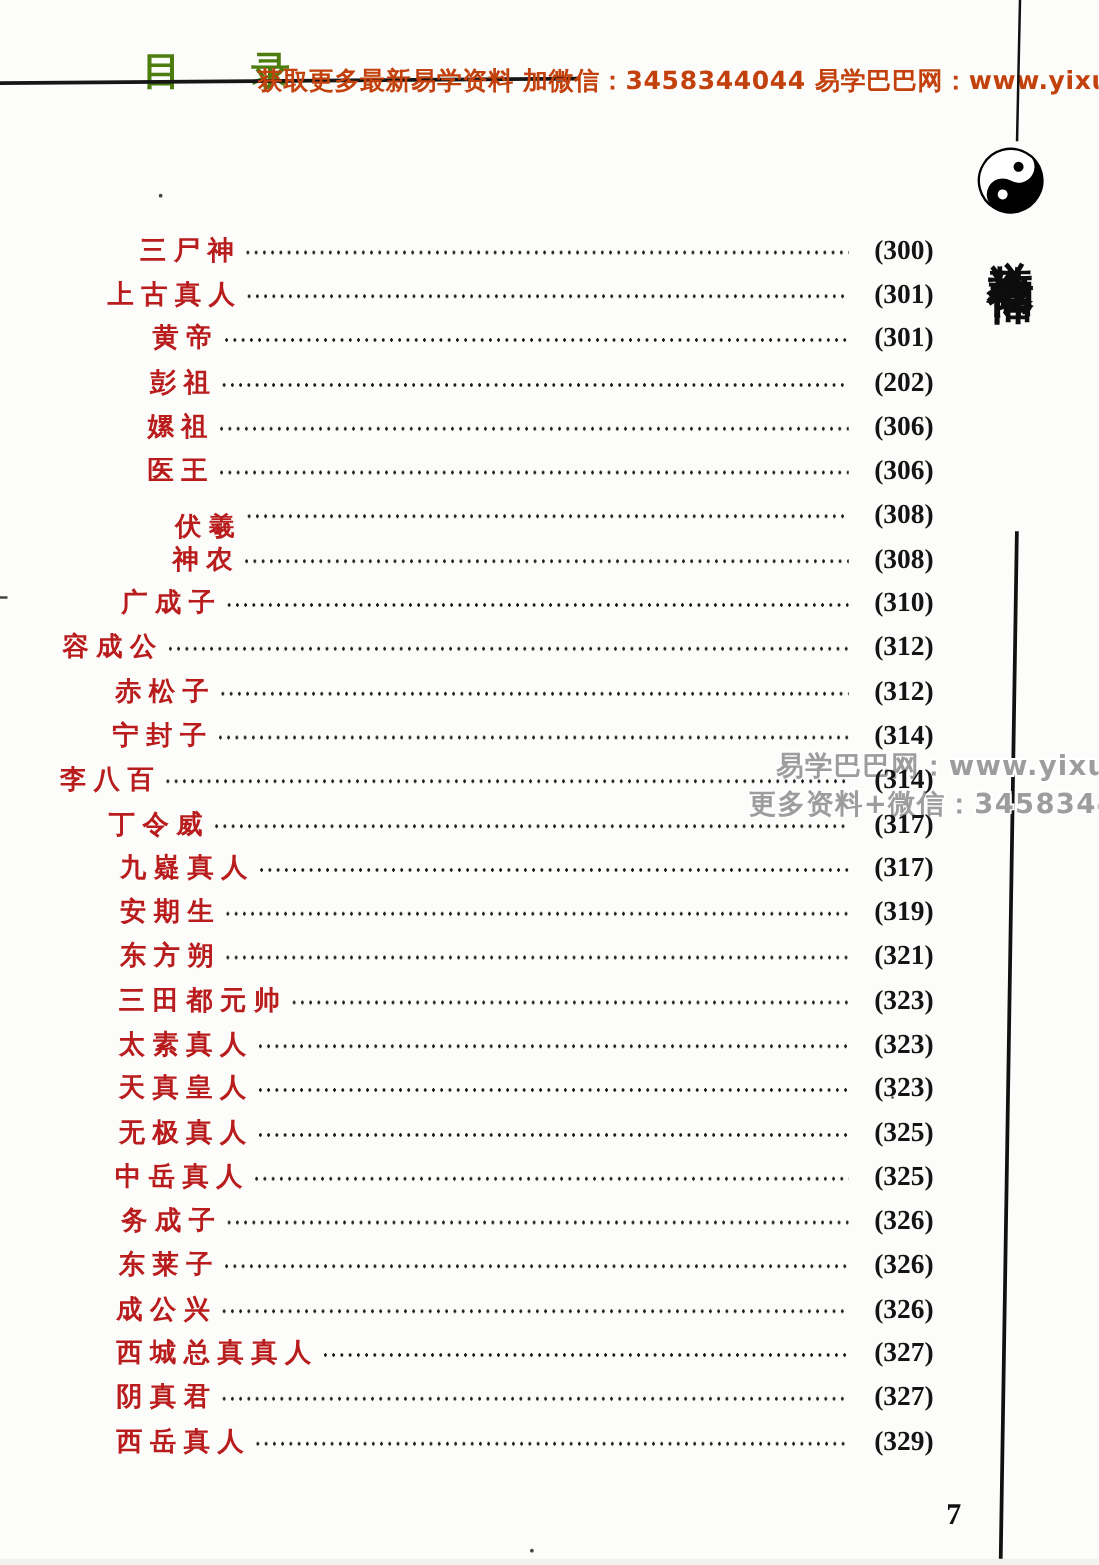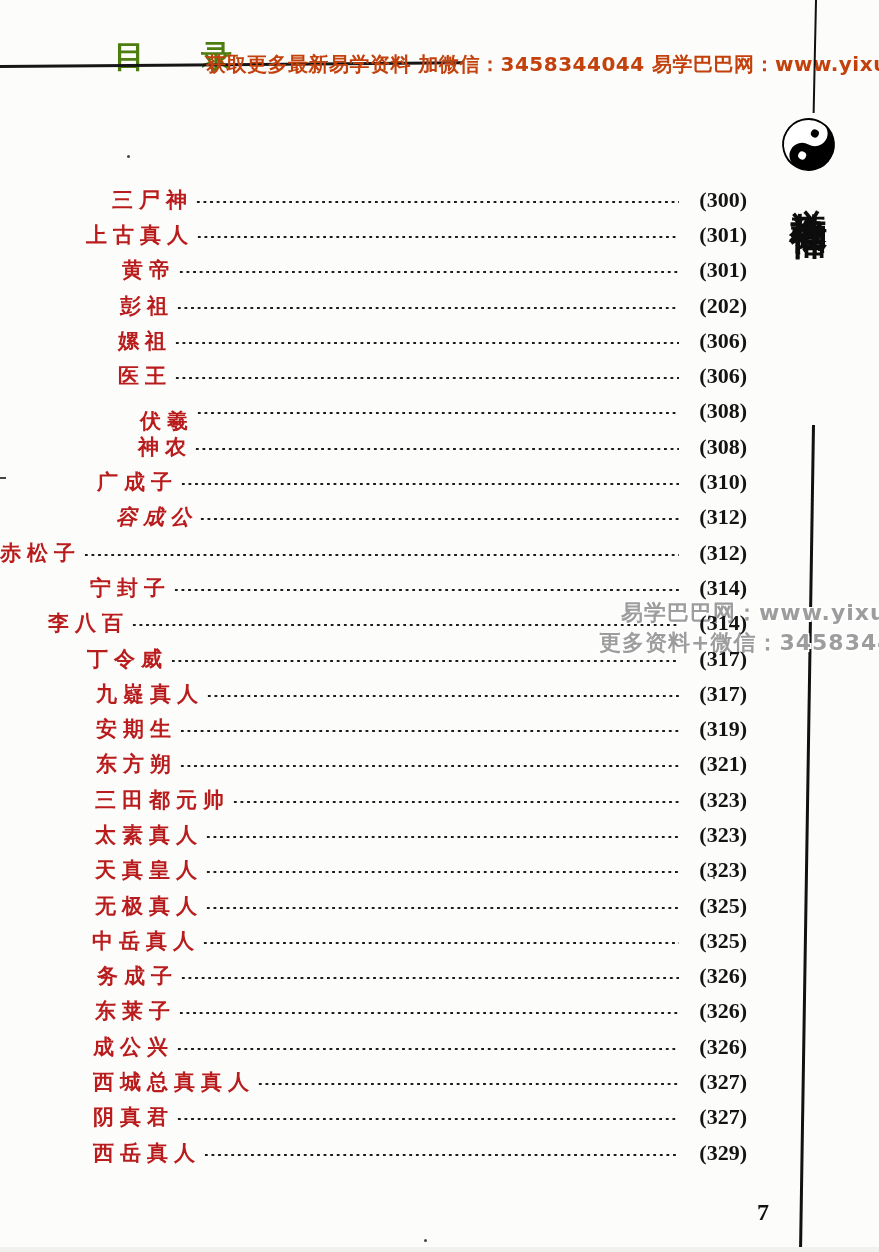--- a/index.html
+++ b/index.html
@@ -171,26 +171,26 @@
         <span class="toc-title" style="margin-left: 138px;">神农</span>
         <span class="leader"></span>
         <span class="toc-page">(308)</span>
       </div>
       <div class="toc-row">
         <span class="toc-title" style="margin-left: 97px;">广成子</span>
         <span class="leader"></span>
         <span class="toc-page">(310)</span>
       </div>
       <div class="toc-row">
-        <span class="toc-title" style="margin-left: 116px; font-style: italic;">容成公</span>
+        <span class="toc-title" style="margin-left: 50px;">容成公</span>
         <span class="leader"></span>
         <span class="toc-page">(312)</span>
       </div>
       <div class="toc-row">
-        <span class="toc-title" style="">赤松子</span>
+        <span class="toc-title" style="margin-left: 92px;">赤松子</span>
         <span class="leader"></span>
         <span class="toc-page">(312)</span>
       </div>
       <div class="toc-row">
         <span class="toc-title" style="margin-left: 90px;">宁封子</span>
         <span class="leader"></span>
         <span class="toc-page">(314)</span>
       </div>
       <div class="toc-row">
         <span class="toc-title" style="margin-left: 48px;">李八百</span>

